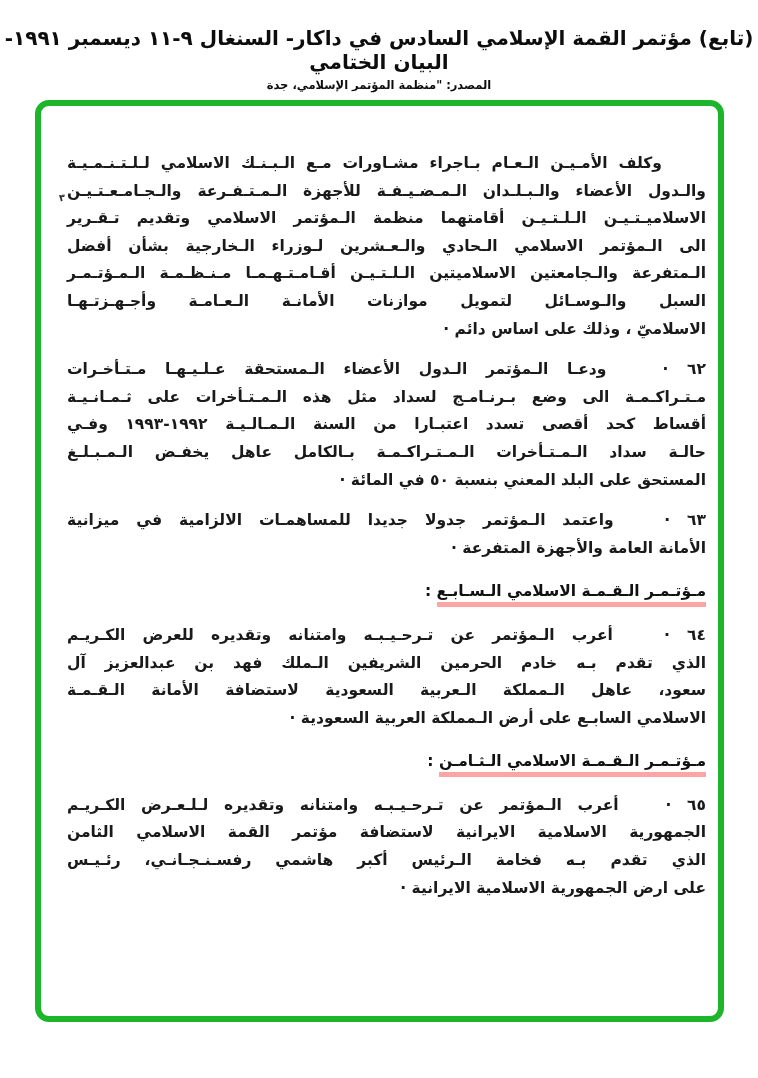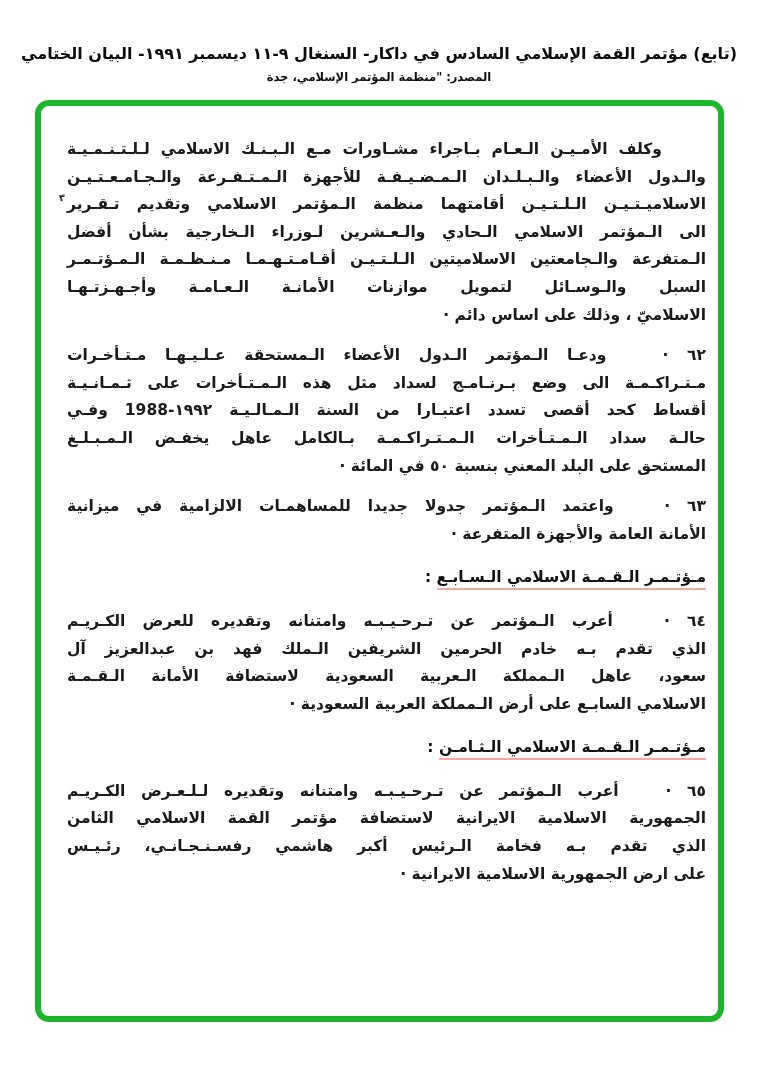--- a/index.html
+++ b/index.html
@@ -20,25 +20,24 @@
   }
   .header {
     position: absolute;
     top: 26px;
     left: 0;
     width: 100%;
     text-align: center;
     color: #0d0d0d;
   }
   .header .h1 {
-    font-size: 16px;
+    font-size: 20px;
     font-weight: bold;
     letter-spacing: 0;
     line-height: 24px;
-    margin-top: 16px;
   }
   .header .h2 {
     font-size: 11.5px;
     font-weight: bold;
     line-height: 18px;
     margin-top: 2px;
   }
   .frame {
     position: absolute;
     top: 100px;
@@ -48,21 +47,21 @@
     border: 6px solid #1db52c;
     border-radius: 14px;
     box-sizing: border-box;
     background: #ffffff;
   }
   .content {
     position: absolute;
     top: 0;
     right: 0;
     left: 0;
-    padding: 30px 12px 0 26px;
+    padding: 44px 12px 0 26px;
     color: #1a1a1a;
   }
   .para {
     margin: 0 0 13px 0;
   }
   .line {
     font-size: 15.5px;
     font-weight: 700;
     line-height: 27.6px;
     text-align: justify;
@@ -78,21 +77,21 @@
   }
   .heading {
     font-size: 15.5px;
     font-weight: 700;
     line-height: 27.6px;
     margin: 16px 0 16px 0;
     text-align: right;
     color: #111111;
   }
   .heading .u {
-    border-bottom: 2px solid #fca5a5;
+    border-bottom: 5px solid #fca5a5;
     padding-bottom: 2px;
   }
   .stray {
     position: absolute;
     top: 86px;
     left: 18px;
     font-size: 10px;
     font-weight: 700;
     color: #2a2a2a;
     transform: rotate(-8deg);
@@ -125,21 +124,21 @@
           <div class="line">والـدول الأعضاء والـبـلـدان الـمـضـيـفـة للأجهزة الـمـتـفـرعة والـجـامـعـتـيـن</div>
           <div class="line">الاسلاميـتـيـن الـلـتـيـن أقامتهما منظمة الـمؤتمر الاسلامي وتقديم تـقـرير</div>
           <div class="line">الى الـمؤتمر الاسلامي الـحادي والـعـشرين لـوزراء الـخارجية بشأن أفضل</div>
           <div class="line">الـمتفرعة والـجامعتين الاسلاميتين الـلـتـيـن أقـامـتـهـمـا مـنـظـمـة الـمـؤتـمـر</div>
           <div class="line">السبل والـوسـائل لتمويل موازنات الأمانـة الـعـامـة وأجـهـزتـهـا</div>
           <div class="line last">الاسلاميّ ، وذلك على اساس دائم ·</div>
         </div>
         <div class="para">
           <div class="line">٦٢ ·&nbsp;&nbsp;&nbsp;ودعـا الـمؤتمر الـدول الأعضاء الـمستحقة عـلـيـهـا مـتـأخـرات</div>
           <div class="line">مـتـراكـمـة الى وضع بـرنـامـج لسداد مثل هذه الـمـتـأخرات على ثـمـانـيـة</div>
-          <div class="line">أقساط كحد أقصى تسدد اعتبـارا من السنة الـمـالـيـة ١٩٩٢-1988 وفـي</div>
+          <div class="line">أقساط كحد أقصى تسدد اعتبـارا من السنة الـمـالـيـة ١٩٩٢-١٩٩٣ وفـي</div>
           <div class="line">حالـة سداد الـمـتـأخرات الـمـتـراكـمـة بـالكامل عاهل يخفـض الـمـبـلـغ</div>
           <div class="line last">المستحق على البلد المعني بنسبة ٥٠ في المائة ·</div>
         </div>
         <div class="para">
           <div class="line">٦٣ ·&nbsp;&nbsp;&nbsp;واعتمد الـمؤتمر جدولا جديدا للمساهمـات الالزامية في ميزانية</div>
           <div class="line last">الأمانة العامة والأجهزة المتفرعة ·</div>
         </div>
         <div class="heading"><span class="u">مـؤتـمـر الـقـمـة الاسلامي الـسـابـع</span><span> :</span></div>
         <div class="para">
           <div class="line">٦٤ ·&nbsp;&nbsp;&nbsp;أعرب الـمؤتمر عن تـرحـيـبـه وامتنانه وتقديره للعرض الكـريـم</div>

